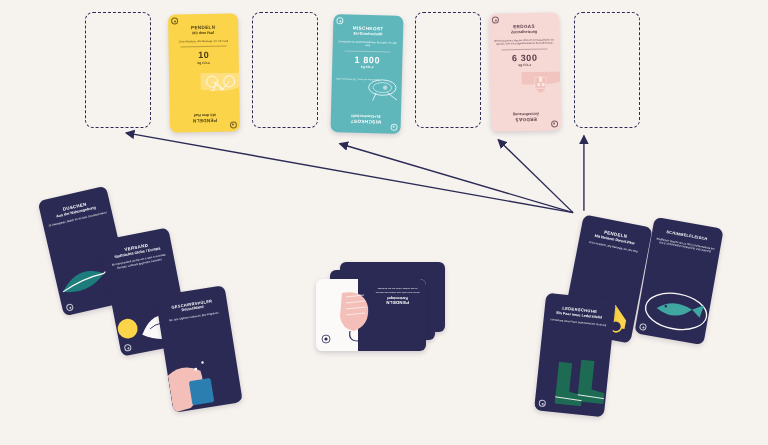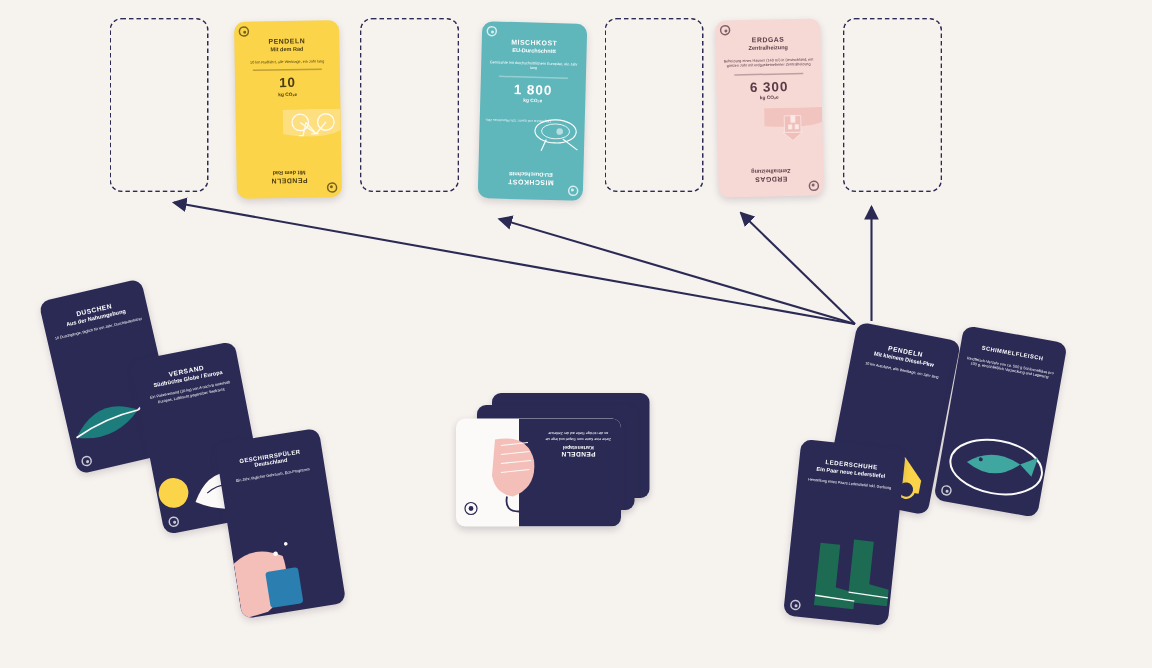--- a/index.html
+++ b/index.html
@@ -3,21 +3,21 @@
 <meta charset="utf-8">
 <style>
   * { box-sizing: border-box; margin: 0; padding: 0; }
   html, body {
     width: 768px; height: 445px;
     overflow: hidden;
     font-family: "Liberation Sans", sans-serif;
   }
   body { background: #f6f2ee; position: relative; }
 
-  #stage { position: absolute; inset: 0; }
+  #stage { position: absolute; inset: 0; margin-left: 12px; }
 
   
   .slot {
     position: absolute;
     width: 66px; height: 116px;
     border: 1.6px dashed #2e2a55;
     border-radius: 8px;
     background: transparent;
   }
 

